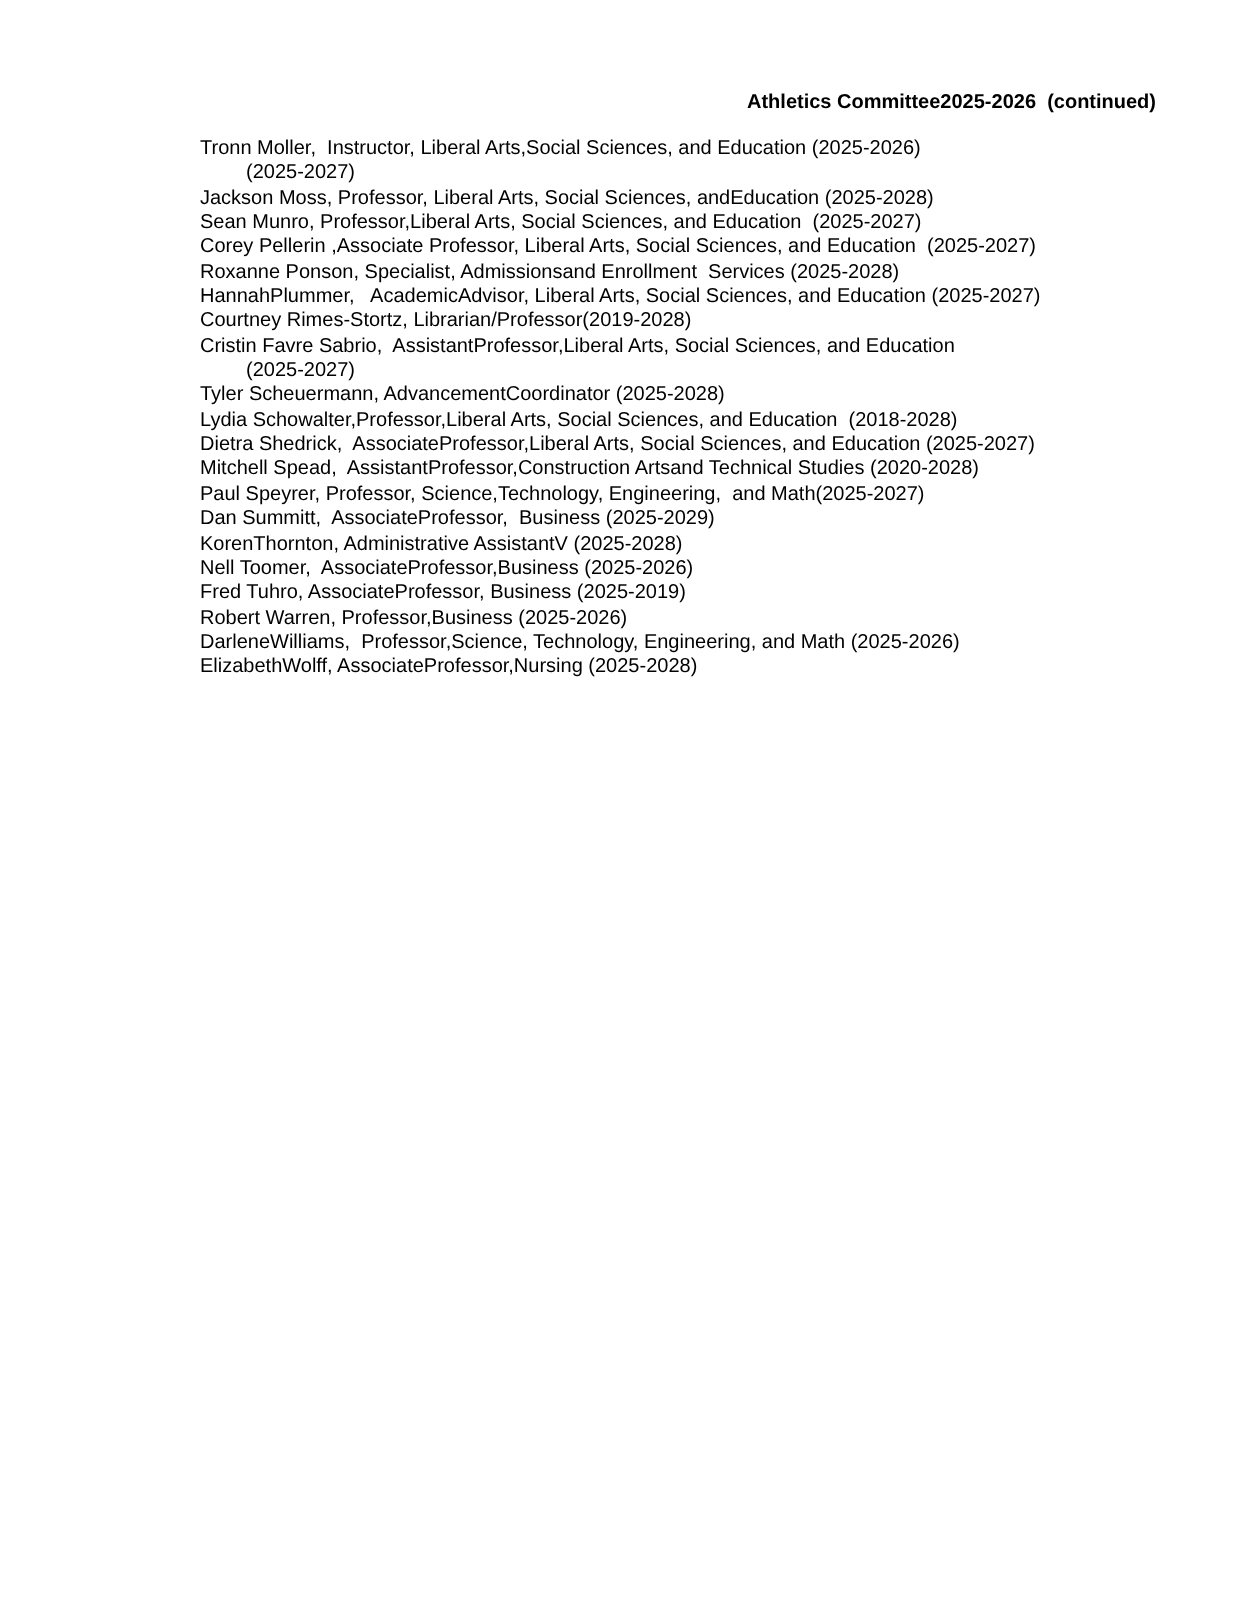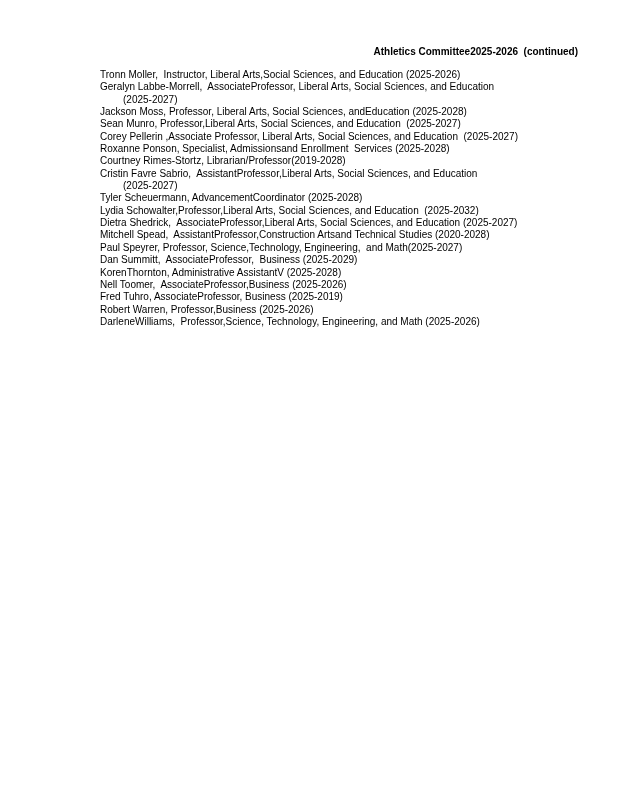--- a/index.html
+++ b/index.html
@@ -44,34 +44,35 @@
     padding-left: 23px;
   }
 </style>
 </head>
 <body>
 
 <div class="page">
   <div class="doc-title">Athletics Committee2025-2026  (continued)</div>
   <div class="member-list">
       <div class="member-line">Tronn Moller,  Instructor, Liberal Arts,Social Sciences, and Education (2025-2026)</div>
-      <div class="member-line">Geralyn Labbe-Morrell,  AssociateProfessor, Liberal Arts, Social Sciences, and Education</div>
       <div class="member-line continuation">(2025-2027)</div>
       <div class="member-line">Jackson Moss, Professor, Liberal Arts, Social Sciences, andEducation (2025-2028)</div>
       <div class="member-line">Sean Munro, Professor,Liberal Arts, Social Sciences, and Education  (2025-2027)</div>
       <div class="member-line">Corey Pellerin ,Associate Professor, Liberal Arts, Social Sciences, and Education  (2025-2027)</div>
       <div class="member-line">Roxanne Ponson, Specialist, Admissionsand Enrollment  Services (2025-2028)</div>
+      <div class="member-line">HannahPlummer,   AcademicAdvisor, Liberal Arts, Social Sciences, and Education (2025-2027)</div>
       <div class="member-line">Courtney Rimes-Stortz, Librarian/Professor(2019-2028)</div>
       <div class="member-line">Cristin Favre Sabrio,  AssistantProfessor,Liberal Arts, Social Sciences, and Education</div>
       <div class="member-line continuation">(2025-2027)</div>
       <div class="member-line">Tyler Scheuermann, AdvancementCoordinator (2025-2028)</div>
-      <div class="member-line">Lydia Schowalter,Professor,Liberal Arts, Social Sciences, and Education  (2025-2032)</div>
+      <div class="member-line">Lydia Schowalter,Professor,Liberal Arts, Social Sciences, and Education  (2018-2028)</div>
       <div class="member-line">Dietra Shedrick,  AssociateProfessor,Liberal Arts, Social Sciences, and Education (2025-2027)</div>
       <div class="member-line">Mitchell Spead,  AssistantProfessor,Construction Artsand Technical Studies (2020-2028)</div>
       <div class="member-line">Paul Speyrer, Professor, Science,Technology, Engineering,  and Math(2025-2027)</div>
       <div class="member-line">Dan Summitt,  AssociateProfessor,  Business (2025-2029)</div>
       <div class="member-line">KorenThornton, Administrative AssistantV (2025-2028)</div>
       <div class="member-line">Nell Toomer,  AssociateProfessor,Business (2025-2026)</div>
       <div class="member-line">Fred Tuhro, AssociateProfessor, Business (2025-2019)</div>
       <div class="member-line">Robert Warren, Professor,Business (2025-2026)</div>
       <div class="member-line">DarleneWilliams,  Professor,Science, Technology, Engineering, and Math (2025-2026)</div>
+      <div class="member-line">ElizabethWolff, AssociateProfessor,Nursing (2025-2028)</div>
     </div>
 </div>
 
 </body></html>

